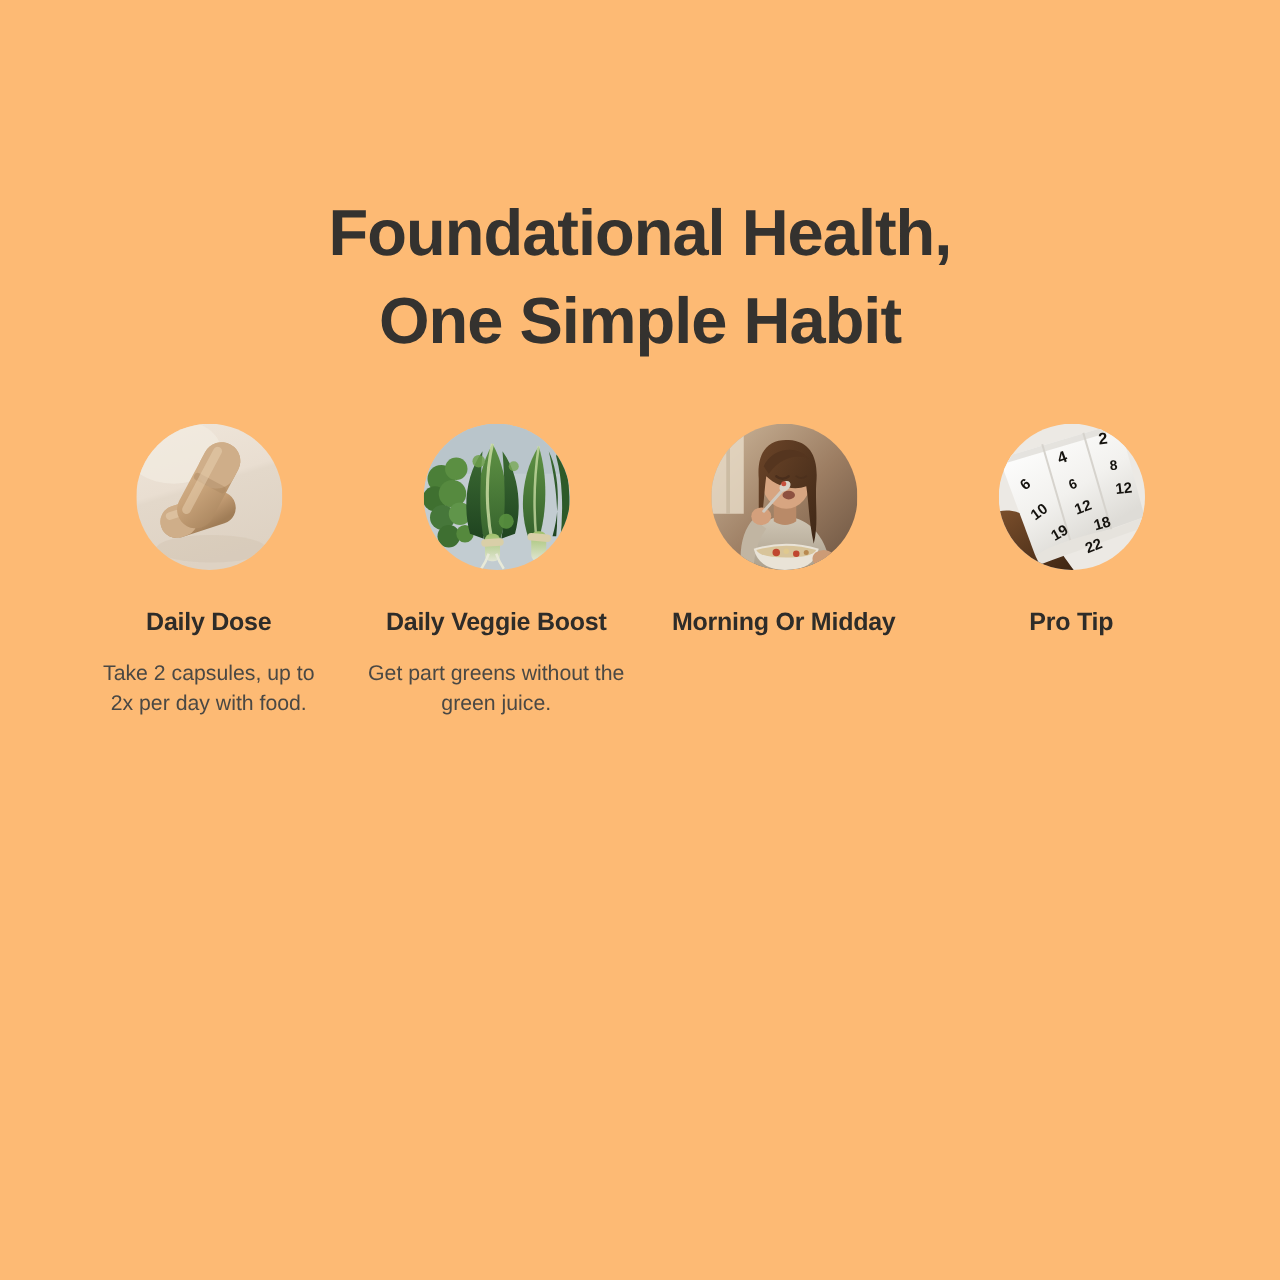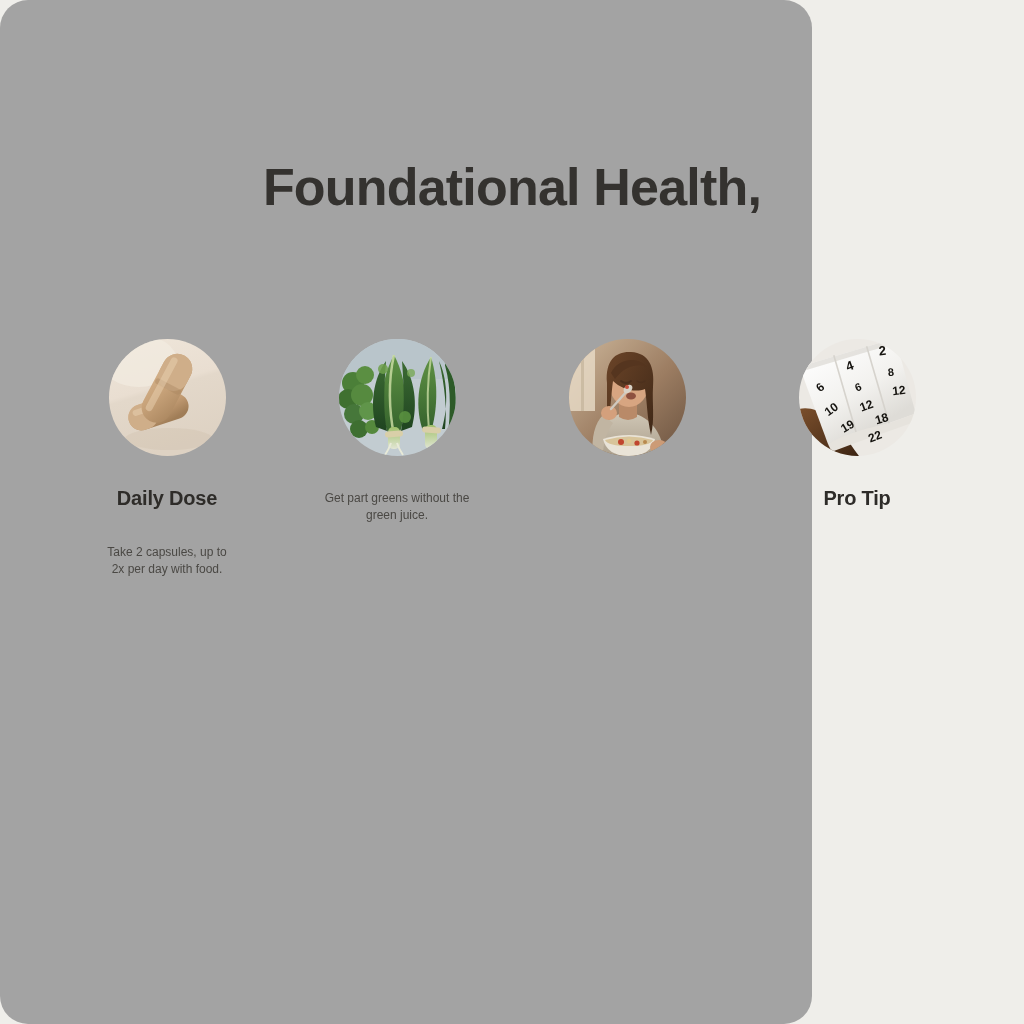--- a/index.html
+++ b/index.html
@@ -9,25 +9,24 @@
   }
   body {
     width: 1024px;
     height: 1024px;
     background: #efeeea;
     font-family: "Liberation Sans", sans-serif;
     overflow: hidden;
   }
   .page {
     position: relative;
-    width: 812px;
+    width: 1024px;
     height: 1024px;
-    background: #a3a3a3;
+    background: #fdba74;
     box-sizing: border-box;
-    border-radius: 28px;
   }
 
   
   .headline {
     position: absolute;
     top: 118px;
     left: 0;
     width: 1024px;
     text-align: center;
     color: #34322f;
@@ -75,35 +74,36 @@
 
   .card-title {
     margin-top: 30px;
     font-size: 20px;
     font-weight: bold;
     color: #2e2c29;
     letter-spacing: -0.2px;
     line-height: 1.2;
   }
   .card-body {
-    margin-top: 34px;
-    font-size: 12px;
+    margin-top: 17px;
+    font-size: 17px;
     color: #4a4844;
     line-height: 1.42;
     max-width: 330px;
     white-space: pre-line;
   }
 </style>
 </head>
 <body>
 
 <div class="page">
 
   <h1 class="headline">
     <span class="line">Foundational Health,</span>
+    <span class="line">One Simple Habit</span>
   </h1>
 
   <div class="grid">
 
     <div class="card">
       <div class="thumb">
         <svg viewBox="0 0 117 117" xmlns="http://www.w3.org/2000/svg">
           <defs>
             <linearGradient id="capBg" x1="0" y1="0" x2="0.3" y2="1">
               <stop offset="0%" stop-color="#efe6da"></stop>
@@ -196,20 +196,21 @@
           </g>
 
           <rect x="46" y="92" width="18" height="6" rx="3" fill="#d9cfa8" transform="rotate(-4 55 95)"></rect>
           <rect x="83" y="88" width="19" height="6" rx="3" fill="#d9cfa8" transform="rotate(5 92 91)"></rect>
 
           <circle cx="44" cy="30" r="5" fill="#6fa04c" opacity="0.85"></circle>
           <circle cx="72" cy="34" r="4" fill="#78a855" opacity="0.8"></circle>
           <circle cx="66" cy="78" r="6" fill="#59903f" opacity="0.9"></circle>
         </svg>
       </div>
+      <div class="card-title">Daily Veggie Boost</div>
       <div class="card-body">Get part greens without the
 green juice.</div>
     </div>
 
     <div class="card">
       <div class="thumb">
         <svg viewBox="0 0 117 117" xmlns="http://www.w3.org/2000/svg">
           <defs>
             <linearGradient id="roomBg" x1="0" y1="0" x2="1" y2="1">
               <stop offset="0%" stop-color="#cdb79b"></stop>
@@ -256,20 +257,21 @@
           <path d="M34 100 q26 -8 52 0 q-4 17 -26 17 q-22 0 -26 -17 Z" fill="#e9e3d7"></path>
           <path d="M36 101 q24 -7 48 0 q-3 6 -24 6 q-21 0 -24 -6 Z" fill="#d8c49a"></path>
           <circle cx="52" cy="103" r="3" fill="#c0462f"></circle>
           <circle cx="68" cy="104" r="2.6" fill="#c0462f"></circle>
           <circle cx="60" cy="102" r="2.2" fill="#e0c98f"></circle>
           <circle cx="76" cy="103" r="2" fill="#b8894f"></circle>
 
           <ellipse cx="90" cy="108" rx="9" ry="7" fill="#cc9b76"></ellipse>
         </svg>
       </div>
+      <div class="card-title">Morning Or Midday</div>
     </div>
 
     <div class="card">
       <div class="thumb">
         <svg viewBox="0 0 117 117" xmlns="http://www.w3.org/2000/svg">
           <defs>
             <linearGradient id="paperG" x1="0" y1="0" x2="0.4" y2="1">
               <stop offset="0%" stop-color="#ffffff"></stop>
               <stop offset="60%" stop-color="#f2f1ee"></stop>
               <stop offset="100%" stop-color="#dedcd7"></stop>

